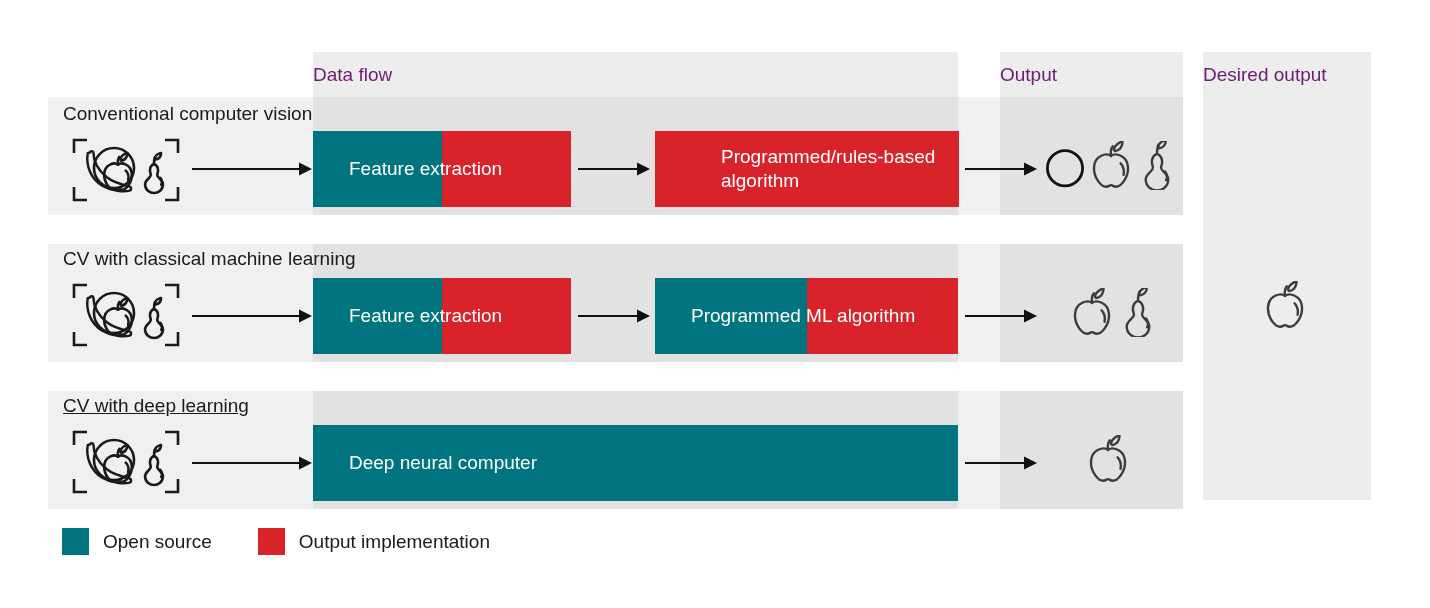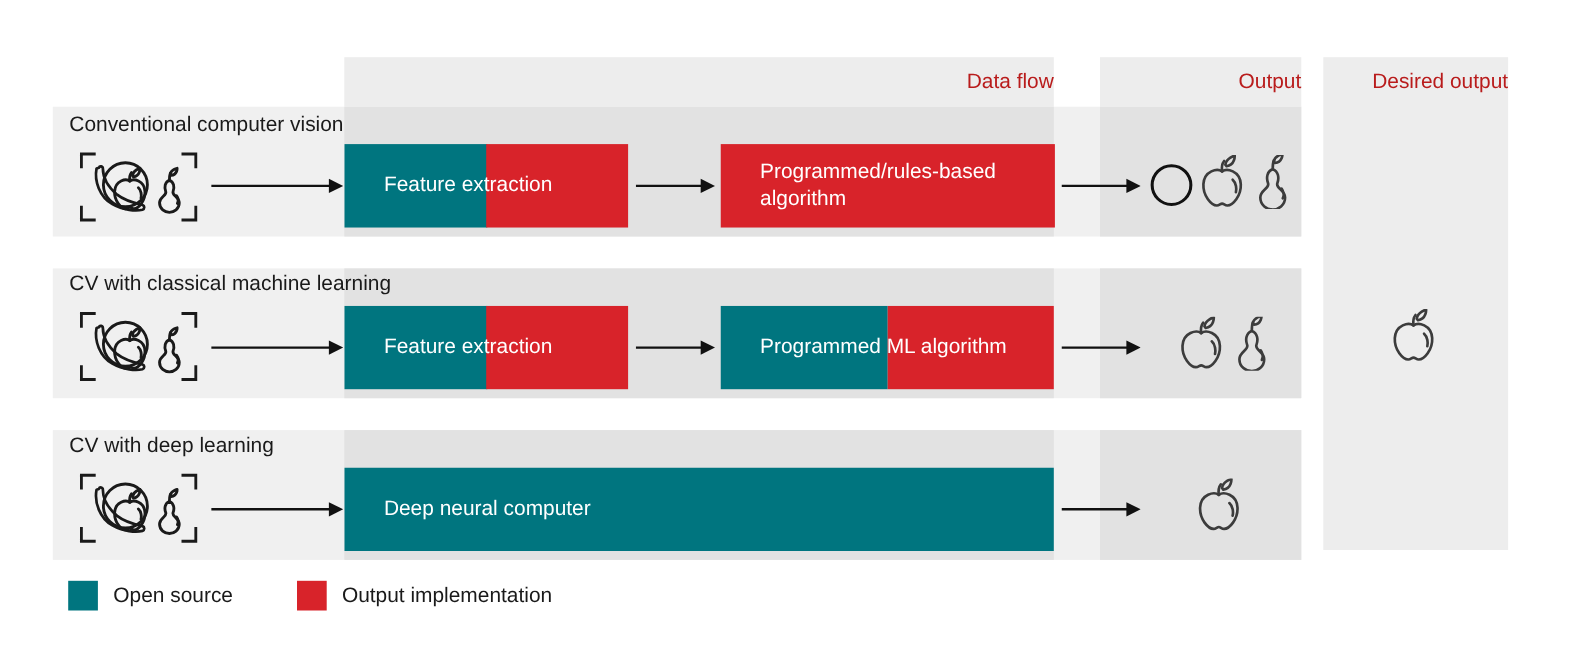--- a/index.html
+++ b/index.html
@@ -56,22 +56,22 @@
   #overlay-dataflow-r2 { left: 313px; top: 244px; width: 645px; height: 118px; }
   #overlay-dataflow-r3 { left: 313px; top: 391px; width: 645px; height: 118px; }
   #overlay-output-r1  { left: 1000px; top: 97px;  width: 183px; height: 118px; }
   #overlay-output-r2  { left: 1000px; top: 244px; width: 183px; height: 118px; }
   #overlay-output-r3  { left: 1000px; top: 391px; width: 183px; height: 118px; }
 
   
   .col-header {
     position: absolute;
     font-size: 19px;
-    color: #b91c1c;
-    text-align: right;
+    color: #701a75;
+    text-align: left;
     line-height: 45px;
   }
   #hdr-dataflow { left: 313px; top: 52px; width: 645px; }
   #hdr-output   { left: 1000px; top: 52px; width: 183px; }
   #hdr-desired  { left: 1203px; top: 52px; width: 168px; }
 
   
   .row-band {
     position: absolute;
     left: 48px;
@@ -84,21 +84,21 @@
 
   .row-label {
     position: absolute;
     left: 63px;
     font-size: 19px;
     color: #1a1a1a;
     white-space: nowrap;
   }
   #row-label-0 { top: 103px; }
   #row-label-1 { top: 248px; }
-  #row-label-2 { top: 395px; }
+  #row-label-2 { top: 395px; text-decoration: underline; }
 
   .input-icon {
     position: absolute;
     left: 66px;
     width: 120px;
     height: 68px;
   }
   #input-icon-0 { top: 136px; }
   #input-icon-1 { top: 281px; }
   #input-icon-2 { top: 428px; }
@@ -140,21 +140,21 @@
     gap: 2px;
   }
 
   
   #legend {
     position: absolute;
     left: 62px;
     top: 528px;
     display: flex;
     align-items: center;
-    gap: 58px;
+    gap: 46px;
   }
   .legend-item {
     display: flex;
     align-items: center;
     gap: 14px;
   }
   .legend-swatch {
     width: 27px;
     height: 27px;
     display: block;
@@ -271,21 +271,21 @@
         </svg></div>
       <div class="arrow" style="left:965px; top:160px;"><svg width="72" height="18" viewBox="0 0 72 18">
           <line x1="0" y1="9" x2="60" y2="9" stroke="#111111" stroke-width="2.2"></line>
           <polygon points="59,2.5 72,9 59,15.5" fill="#111111"></polygon>
         </svg></div>
       <div class="proc-box" style="left:313px; top:131px; width:258px; height:76px;">
         <span class="proc-fill" style="left:0px; width:129.5px; background:#00757f;"></span>
         <span class="proc-fill" style="left:129px; width:129.5px; background:#d8232a;"></span>
         <span class="proc-label">Feature extraction</span>
       </div>
-      <div class="proc-box" style="left:655px; top:131px; width:338px; height:76px;">
+      <div class="proc-box" style="left:655px; top:131px; width:338px; height:76px;padding-left:30px;">
         <span class="proc-fill" style="left:0px; width:303.5px; background:#d8232a;"></span>
         <span class="proc-label">Programmed/rules-based algorithm</span>
       </div>
       <div class="out-icons" style="left:1043px; top:141px;">
         <span style="display:block;"><svg width="44" height="49.28" viewBox="0 0 44 49.28" xmlns="http://www.w3.org/2000/svg">
             <circle cx="22" cy="27.28" r="17.6" fill="none" stroke="#111" stroke-width="2.783"></circle>
           </svg></span>
         <span style="display:block;"><svg width="44" height="49.28" viewBox="0 0 44 49.28" xmlns="http://www.w3.org/2000/svg">
             <path d="M 22 14.9424 c -4.0656 -3.3264 -16.2624 -0.924 -17.0016 11.4576 c -0.5544 10.718399999999999 7.392 19.404 12.196800000000001 19.404 c 2.4024 0 3.1416000000000004 -1.6632 4.8048 -1.6632 c 1.6632 0 2.4024 1.6632 4.8048 1.6632 c 4.8048 0 12.751199999999999 -8.685599999999999 12.196800000000001 -19.404 c -0.7392000000000001 -12.3816 -12.936 -14.784 -17.0016 -11.4576 z" fill="none" stroke="#3c3c3c" stroke-width="2.42" stroke-linejoin="round"></path>
             <path d="M 22 14.9424 c -0.7392000000000001 -5.1744 0.36960000000000004 -7.7616 1.848 -9.6096" fill="none" stroke="#3c3c3c" stroke-width="2.42" stroke-linecap="round"></path>

